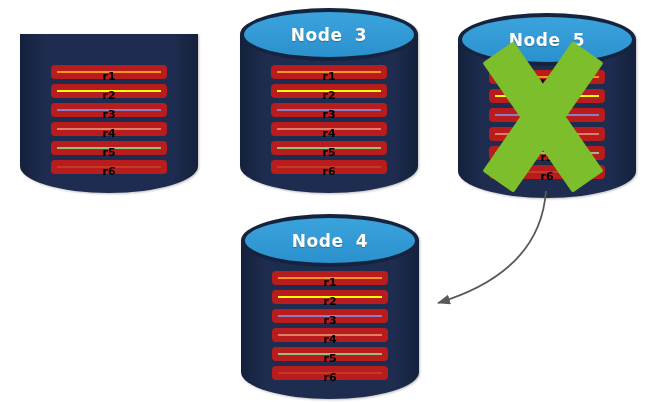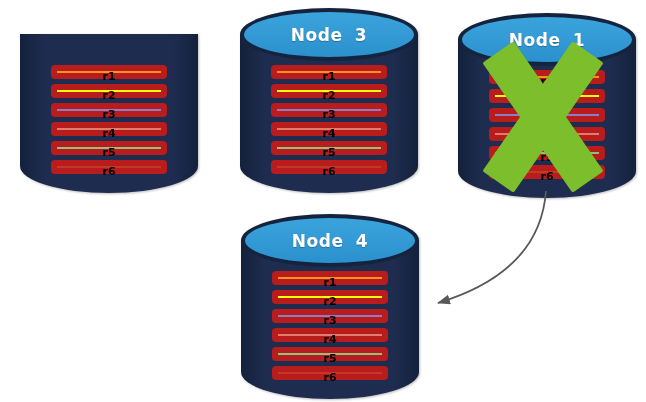--- a/index.html
+++ b/index.html
@@ -127,21 +127,21 @@
       <div class="record-bar" style="background: rgb(140, 125, 197);">r3</div>
       <div class="record-bar" style="background: rgb(223, 125, 104);">r4</div>
       <div class="record-bar" style="background: rgb(144, 194, 125);">r5</div>
       <div class="record-bar" style="background: rgb(194, 58, 38);">r6</div>
     </div>
   </div>
 
   <div class="node node-3">
     <div class="cyl-body"></div>
     <div class="cyl-top">
-      <span class="node-title">Node 1</span>
+      <span class="node-title">Node 5</span>
     </div>
     <div class="records">
       <div class="record-bar" style="background: rgb(247, 148, 29);">r1</div>
       <div class="record-bar" style="background: rgb(255, 255, 0);">r2</div>
       <div class="record-bar" style="background: rgb(140, 125, 197);">r3</div>
       <div class="record-bar" style="background: rgb(223, 125, 104);">r4</div>
       <div class="record-bar" style="background: rgb(144, 194, 125);">r5</div>
       <div class="record-bar" style="background: rgb(194, 58, 38);">r6</div>
     </div>
     <div class="x-mark">

